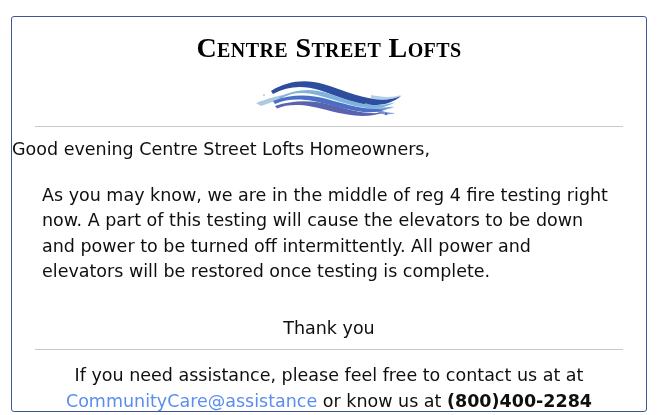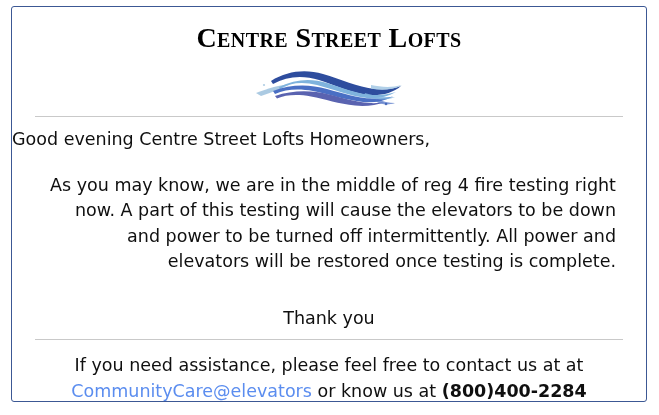--- a/index.html
+++ b/index.html
@@ -12,21 +12,21 @@
     width: 659px;
     height: 415px;
     overflow: hidden;
     font-family: "DejaVu Sans", sans-serif;
     -webkit-font-smoothing: antialiased;
   }
 
   #notice-card {
     position: absolute;
     left: 11px;
-    top: 6px;
+    top: 16px;
     width: 636px;
     height: 396px;
     box-sizing: border-box;
     border: 1px solid #3c5894;
     border-radius: 3px;
     background: #ffffff;
   }
 
   
   .header-block {
@@ -64,21 +64,21 @@
   #divider-bottom { margin-top: 9px; }
 
   
   .greeting {
     font-size: 17.5px;
     color: #0f0f0f;
     margin-top: 12px;
     line-height: 1.25;
   }
   .body-paragraph {
-    text-align: right;
+    text-align: left;
     font-size: 17.5px;
     color: #0f0f0f;
     margin: 22px auto 0 auto;
     width: 574px;
     line-height: 1.45;
   }
   .closing {
     text-align: center;
     font-size: 17.5px;
     color: #0f0f0f;
@@ -157,16 +157,16 @@
   <div class="greeting">Good evening Centre Street Lofts Homeowners,</div>
 
   <div class="body-paragraph">As you may know, we are in the middle of reg 4 fire testing right now. A part of this testing will cause the elevators to be down and power to be turned off intermittently. All power and elevators will be restored once testing is complete.</div>
 
   <div class="closing">Thank you</div>
 
   <div class="divider" id="divider-bottom"></div>
 
   <div class="footer-text">
     <span>If you need assistance, please feel free to contact us at at</span><br>
-    <a class="email-link" href="#">CommunityCare@elevators</a><span> or know us at </span><span class="phone-number">(800)400-2284</span>
+    <a class="email-link" href="#">CommunityCare@assistance</a><span> or know us at </span><span class="phone-number">(800)400-2284</span>
   </div>
 
 </div>
 
 </body></html>

